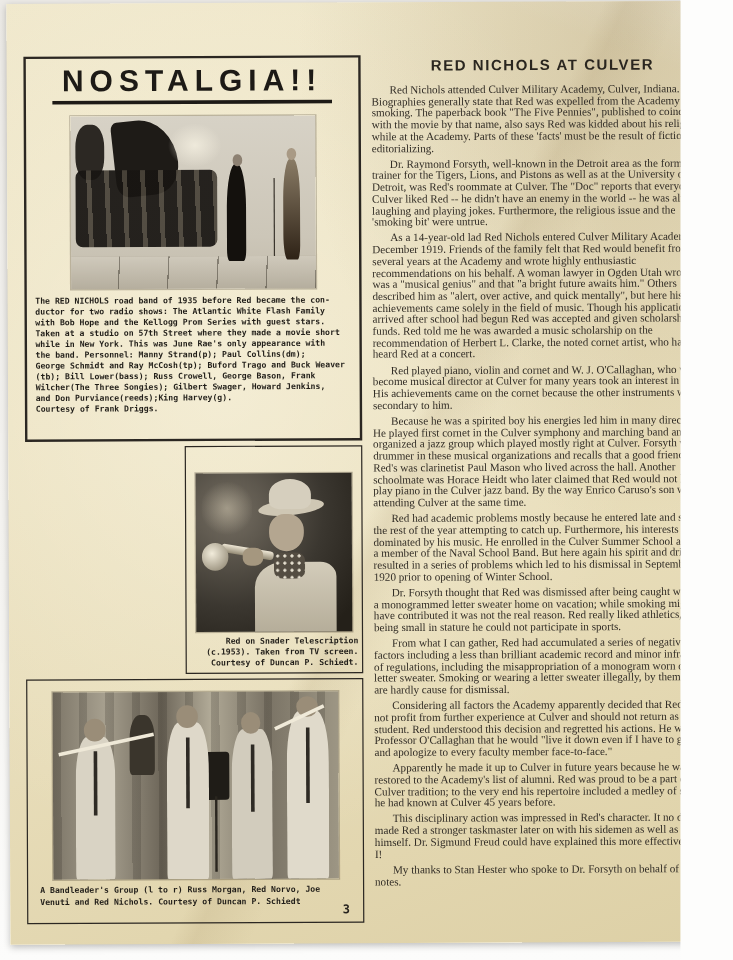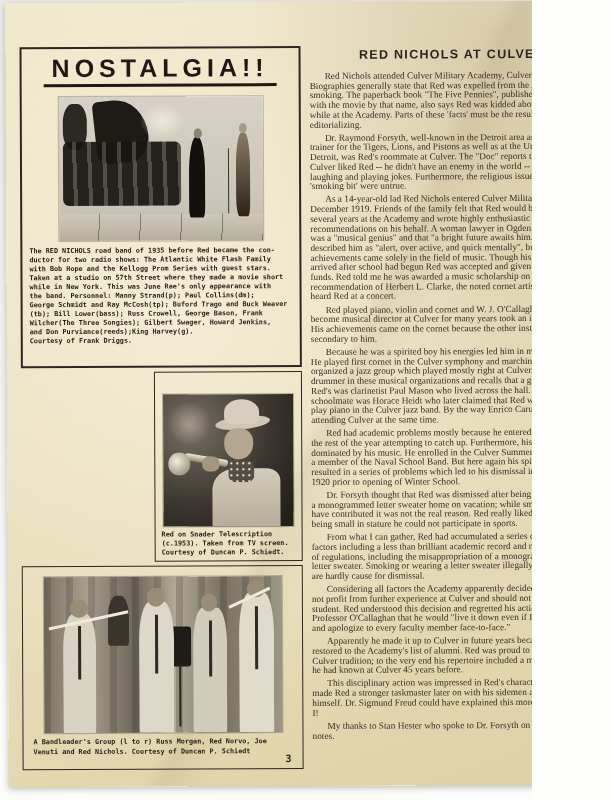--- a/index.html
+++ b/index.html
@@ -1,18 +1,18 @@
 <!DOCTYPE html>
 <html><head>
 <meta charset="utf-8">
 <style>
   html,body{margin:0;padding:0;}
   body{width:611px;height:800px;background:#fdfdfc;font-family:"Liberation Serif",serif;}
-  .stage{position:relative;width:518px;height:800px;overflow:hidden;
-         background:linear-gradient(180deg,#eceae6 0%,#f4f3f0 60%,#fcfcfb 100%);padding-left:14px;}
+  .stage{position:relative;width:567px;height:800px;overflow:hidden;
+         background:linear-gradient(180deg,#eceae6 0%,#f4f3f0 60%,#fcfcfb 100%);}
   .paper{position:absolute;left:7px;top:2px;width:592px;height:784px;
          background:
            radial-gradient(ellipse at 30% 40%, rgba(255,252,238,.45), transparent 60%),
            linear-gradient(160deg,#f0e8cc 0%,#ebe1c0 35%,#e7dcb8 65%,#ddd0a6 100%);
          transform:rotate(-0.25deg);
          box-shadow:0 2px 6px rgba(0,0,0,.25);
          color:#2e2a24;}
   .paper::before{content:"";position:absolute;inset:0;pointer-events:none;
          background:
            linear-gradient(115deg, transparent 52%, rgba(130,105,60,.10) 54%, transparent 59%),
@@ -30,21 +30,21 @@
 
   .nostalgia{margin:5px 10px 0;text-align:center;
      font-family:"Liberation Sans",sans-serif;font-weight:bold;
      font-size:25px;letter-spacing:5px;color:#1d1a16;}
   .nostalgia-rule{height:3px;background:#1d1a16;margin:1px 22px 0;}
 
   .caption{font-family:"DejaVu Sans Mono",monospace;font-weight:bold;
      color:#211e19;white-space:pre-line;}
   .captionA{font-size:6.8px;line-height:9px;margin:6px 3px 0 7px;}
   .captionB{font-size:6.8px;line-height:9px;margin:5px 3px 0 5px;}
-  .captionC{font-size:6.8px;line-height:9px;margin:4px 3px 0 6px;}
+  .captionC{font-size:6.8px;line-height:9px;margin:4px 3px 0 6px;text-align:right;}
   .captionD{font-size:6.8px;line-height:9.5px;margin:5px 4px 0 10px;}
 
   
   .photo{position:relative;overflow:hidden;box-shadow:0 0 0 1px rgba(60,50,35,.3);}
   .photo div{position:absolute;}
   .photoA{margin:10px auto 0;width:204px;height:144px;
      background:linear-gradient(180deg,#d7d2c6 0%,#ccc6b8 70%,#c2bbab 100%);}
   .a-curtain{left:18%;top:2%;width:26%;height:44%;background:#1e1b17;
      border-radius:10% 60% 40% 20%;transform:rotate(-6deg);}
   .a-curtain2{left:2%;top:5%;width:12%;height:32%;background:#2c2823;border-radius:40%;}

